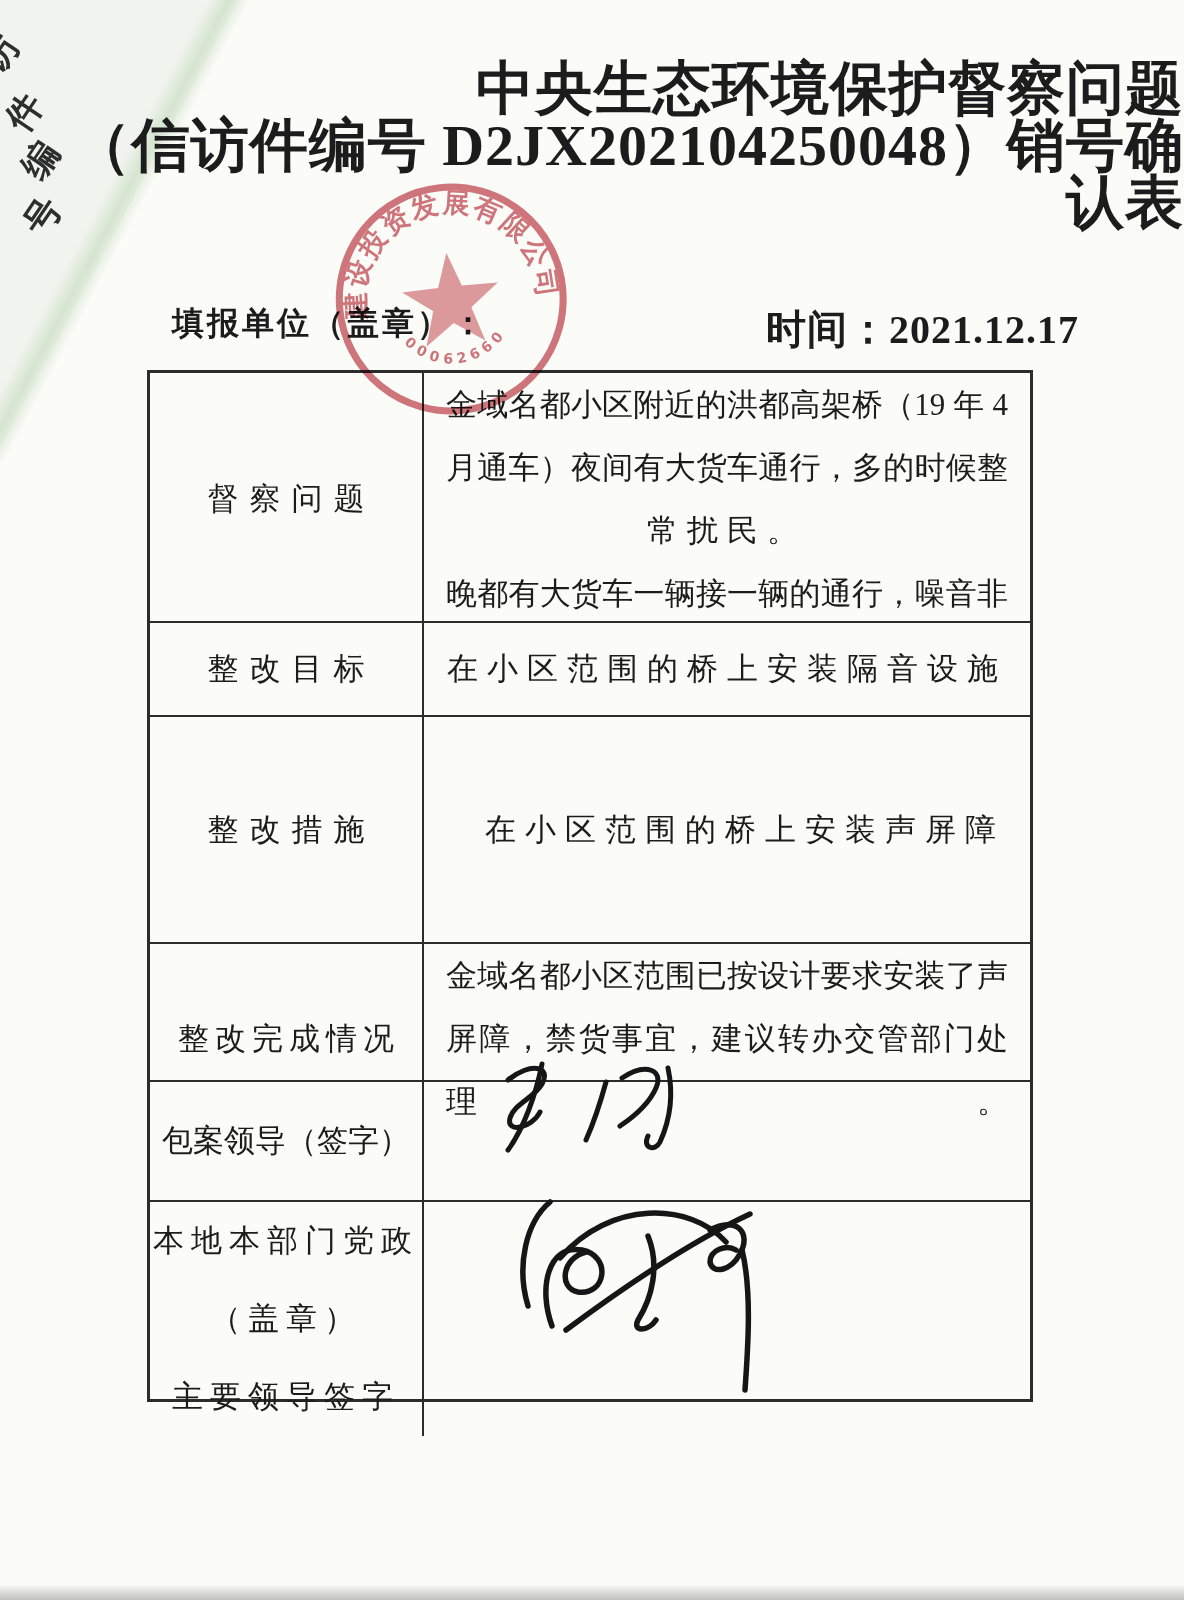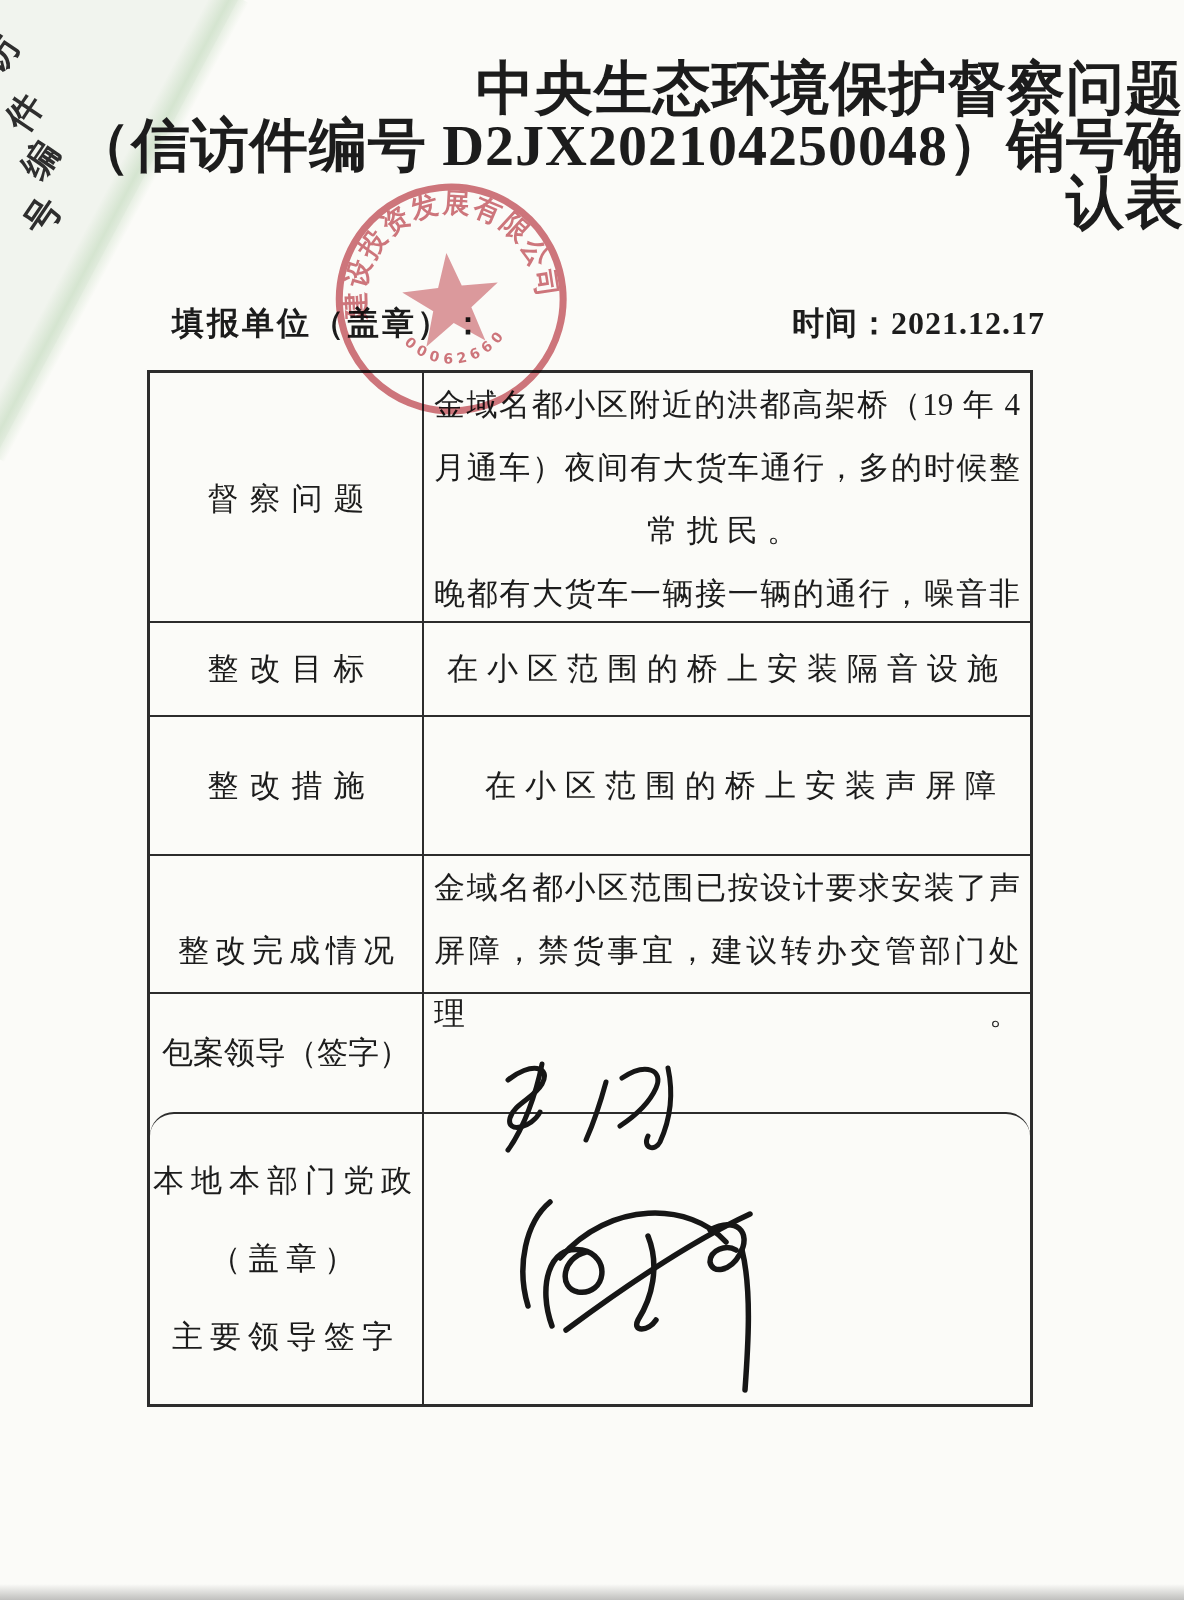--- a/index.html
+++ b/index.html
@@ -30,45 +30,45 @@
   .cc2{left:23px;top:136px;}
   .cc3{left:25px;top:192px;}
 
   
   .title{position:absolute;left:0;right:0;top:60px;text-align:right;
     font-weight:700;font-size:58px;line-height:57px;letter-spacing:1px;}
   .title div{white-space:nowrap;}
 
   
   .meta-unit{position:absolute;left:172px;top:302px;font-size:32px;letter-spacing:3px;font-weight:700;}
-  .meta-date{position:absolute;left:792px;top:302px;font-size:32px;letter-spacing:1px;font-weight:700;}
+  .meta-date{position:absolute;left:766px;top:302px;font-size:40px;letter-spacing:1px;font-weight:700;}
 
   
   .doc-table{
     position:absolute;left:147px;top:370px;width:886px;
     border:3px solid #2c2c2c;box-sizing:border-box;
     background:transparent;
   }
   .trow{display:grid;grid-template-columns:274px 1fr;box-sizing:border-box;}
   .trow + .trow{border-top:2px solid #2c2c2c;}
   .tlabel{
     border-right:2px solid #2c2c2c;display:flex;flex-direction:column;
     align-items:center;justify-content:center;
     font-size:31px;box-sizing:border-box;text-align:center;
   }
   .tvalue{
     display:flex;flex-direction:column;align-items:center;justify-content:center;
     font-size:31px;box-sizing:border-box;position:relative;
   }
-  .r1{height:248px;} .r2{height:94px;} .r3{height:139px;gap:36px;}
-  .r4{height:138px;} .r5{height:120px;} .r6{height:292px;border-radius:24px;}
+  .r1{height:248px;} .r2{height:94px;} .r3{height:227px;gap:36px;}
+  .r4{height:138px;} .r5{height:120px;} .r6{height:199px;}
   .sp-wide{letter-spacing:11px;text-indent:11px;text-align:right;}
   .sp-mid{letter-spacing:6px;text-indent:6px;}
   .line{line-height:62px;}
-  .line.fill{width:100%;padding:0 10px;box-sizing:border-box;
+  .line.fill{width:100%;padding:0 22px;box-sizing:border-box;
     text-align:justify;text-align-last:justify;}
   .line.center{text-align:center;letter-spacing:9px;}
   .gap-lines .line{line-height:63px;}
   .r6 .tlabel .lab-line{line-height:78px;letter-spacing:7px;}
 
   
   .seal{position:absolute;left:330px;top:174px;width:242px;height:246px;
     transform:rotate(-6deg);mix-blend-mode:multiply;opacity:.92;}
 
   

